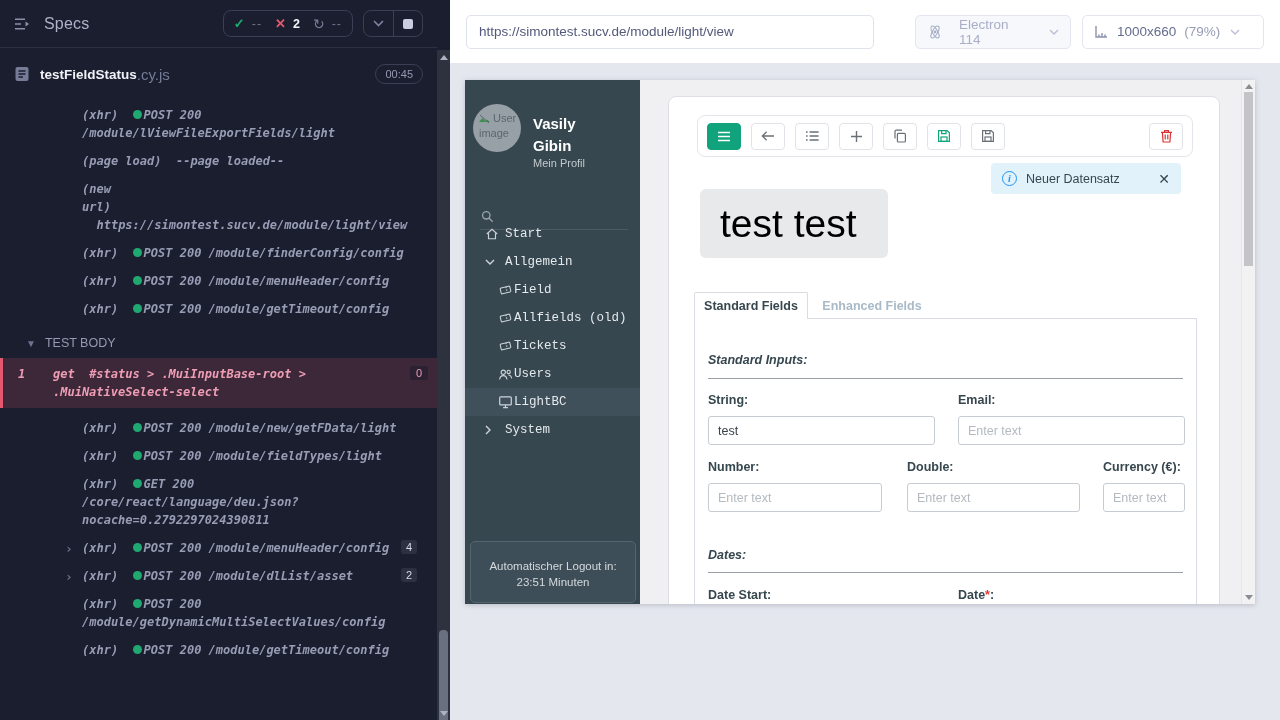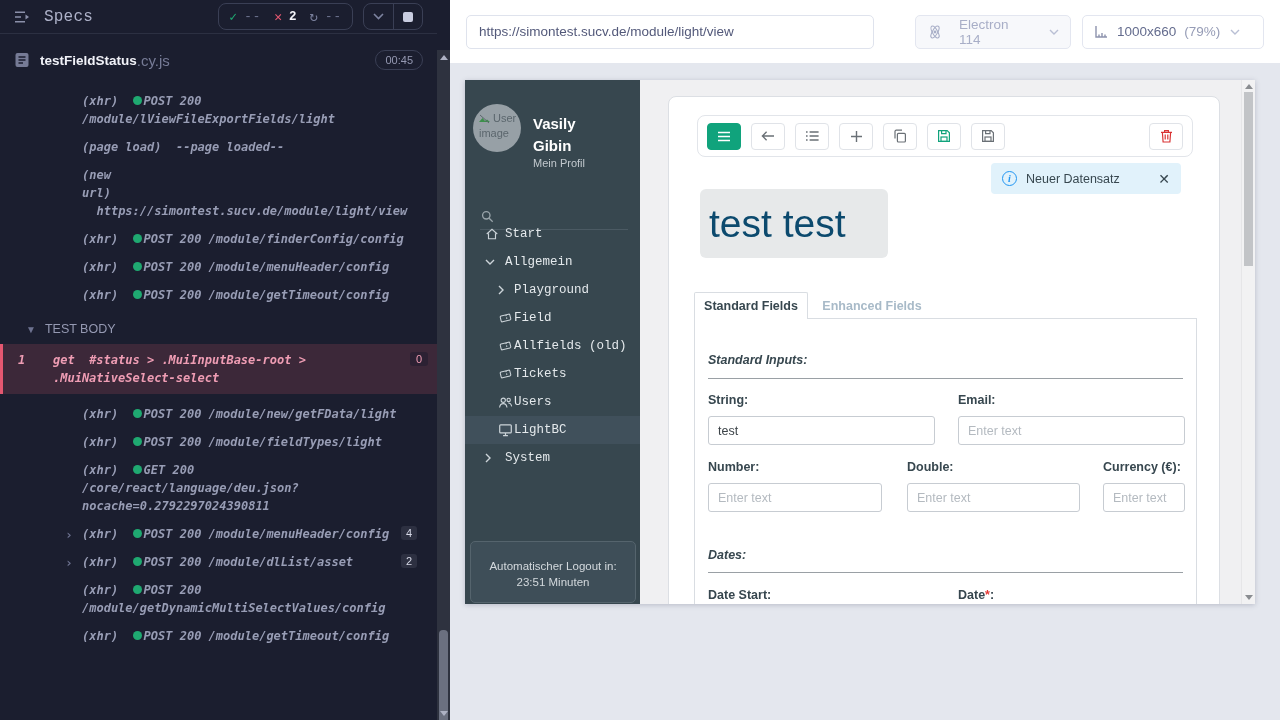--- a/index.html
+++ b/index.html
@@ -3,22 +3,22 @@
 <meta charset="utf-8">
 <style>
   * { margin:0; padding:0; box-sizing:border-box; }
   html,body { width:1280px; height:720px; overflow:hidden; background:#e4e7ee;
               font-family:"Liberation Sans", sans-serif; }
   .screen { position:relative; width:1280px; height:720px; }
 
   
   .reporter { position:absolute; left:0; top:0; width:437px; height:720px;
               background:#1b1e2f; color:#9599b2; overflow:hidden; }
-  .rep-header { height:34px; display:flex; align-items:center; padding:0 14px;
-                border-bottom:1px solid #2c3042;font-family:Liberation Mono, monospace; }
+  .rep-header { height:48px; display:flex; align-items:center; padding:0 14px;
+                border-bottom:1px solid #2c3042; }
   .specs-icon { color:#8b90aa; margin-right:12px; display:flex; }
   .specs-title { font-size:16px; color:#aeb2c9; letter-spacing:.2px; }
   .stats-pill { margin-left:auto; border:1px solid #3a3f55; border-radius:8px;
                 height:27px; display:flex; align-items:center; padding:0 10px; gap:7px;
                 font-size:12.5px; }
   .st-check { color:#1fa971; font-weight:bold; font-size:13px; }
   .st-cross { color:#e45770; font-weight:bold; font-size:13px; }
   .st-pend  { color:#787e9a; font-size:14px; }
   .st-dash  { color:#6e7490; letter-spacing:1px; }
   .st-num   { color:#f4f5fa; font-weight:bold; }
@@ -138,22 +138,22 @@
   .tb-btn.red-icon { color:#d93434; margin-left:auto; }
   .alert { position:absolute; left:322px; top:66px; width:190px; height:31px;
            background:#e1f2fb; border-radius:4px; display:flex; align-items:center;
            padding:0 11px; gap:9px; font-size:12.5px; color:#37474f; }
   .info-icon { width:15px; height:15px; border:1.5px solid #2196f3; border-radius:50%;
                color:#2196f3; font-size:10px; font-weight:bold; display:flex;
                align-items:center; justify-content:center; font-style:italic;
                font-family:"Liberation Serif", serif; }
   .alert-close { margin-left:auto; color:#37474f; font-size:14px; }
   .record-title { position:absolute; left:31px; top:92px; width:188px; height:69px;
-                  background:#e7e9ea; border-radius:6px; color:#0c4a6e; font-size:39px;
-                  display:flex; align-items:center; padding-left:9px; white-space:nowrap;
+                  background:#e7e9ea; border-radius:6px; color:#000000; font-size:39px;
+                  display:flex; align-items:center; padding-left:20px; white-space:nowrap;
                   overflow:hidden; }
   .tabs { position:absolute; left:25px; top:195px; height:27px; display:flex; }
   .tab { display:flex; align-items:center; justify-content:center; font-size:12.5px; }
   .tab.active { width:114px; background:#fff; border:1px solid #d9dde2; border-bottom:none;
                 font-weight:bold; color:#37474f; border-radius:2px 2px 0 0;
                 position:relative; z-index:2; }
   .tab.inactive { width:128px; color:#a8bac8; font-weight:600; }
   .form-box { position:absolute; left:25px; top:221px; width:503px; height:298px;
               border:1px solid #d9dde2; background:#fff; z-index:1; }
   .fsection { position:absolute; left:13px; font-size:12.5px; font-weight:bold;
@@ -349,28 +349,20 @@
               <div class="nav-item lvl0">
                 <span class="ni-icon">
                   <svg width="10" height="6" viewBox="0 0 10 6">
                     <path d="M1 1l4 4 4-4" fill="none" stroke="currentColor" stroke-width="1.4"></path>
                   </svg>
                 </span>
                 <span class="ni-label">Allgemein</span>
               </div>
               <div class="nav-item lvl1">
                 <span class="ni-icon">
-                  <svg width="6" height="10" viewBox="0 0 6 10">
-                    <path d="M1 1l4 4-4 4" fill="none" stroke="currentColor" stroke-width="1.4"></path>
-                  </svg>
-                </span>
-                <span class="ni-label">Playground</span>
-              </div>
-              <div class="nav-item lvl1">
-                <span class="ni-icon">
                   <svg width="15" height="14" viewBox="0 0 16 16">
                     <g transform="rotate(-14 8 8)" fill="none" stroke="currentColor" stroke-width="1.2">
                       <rect x="2.4" y="4.6" width="11.2" height="6.8" rx="1.2"></rect>
                       <path d="M9.3 4.6v6.8" stroke-dasharray="1.6 1.5"></path>
                     </g>
                   </svg>
                 </span>
                 <span class="ni-label">Field</span>
               </div>
               <div class="nav-item lvl1">

